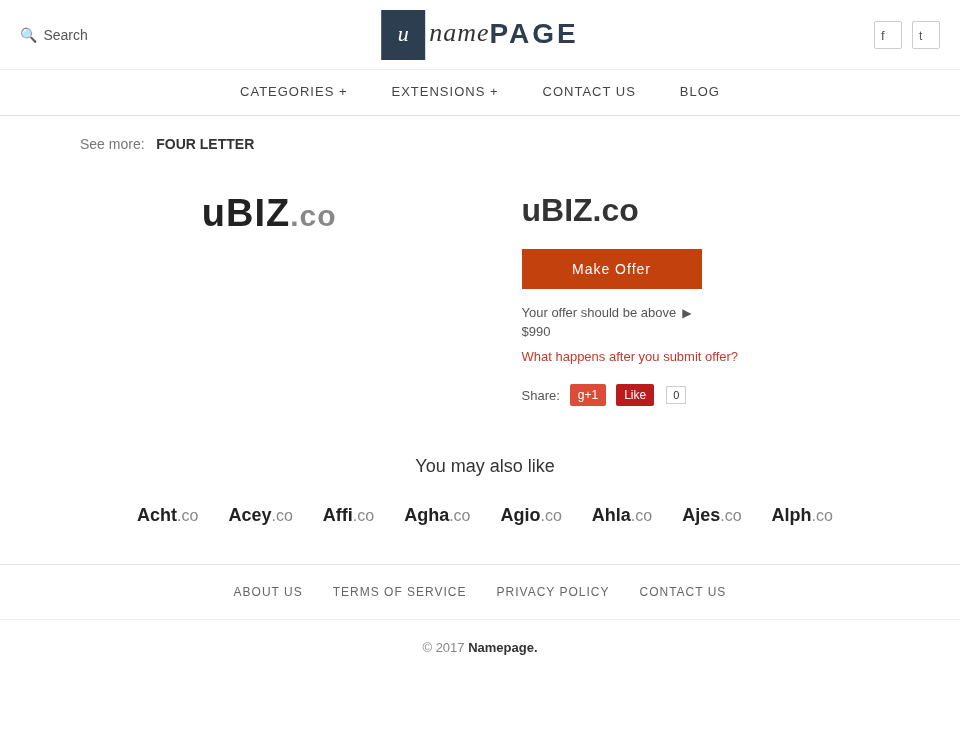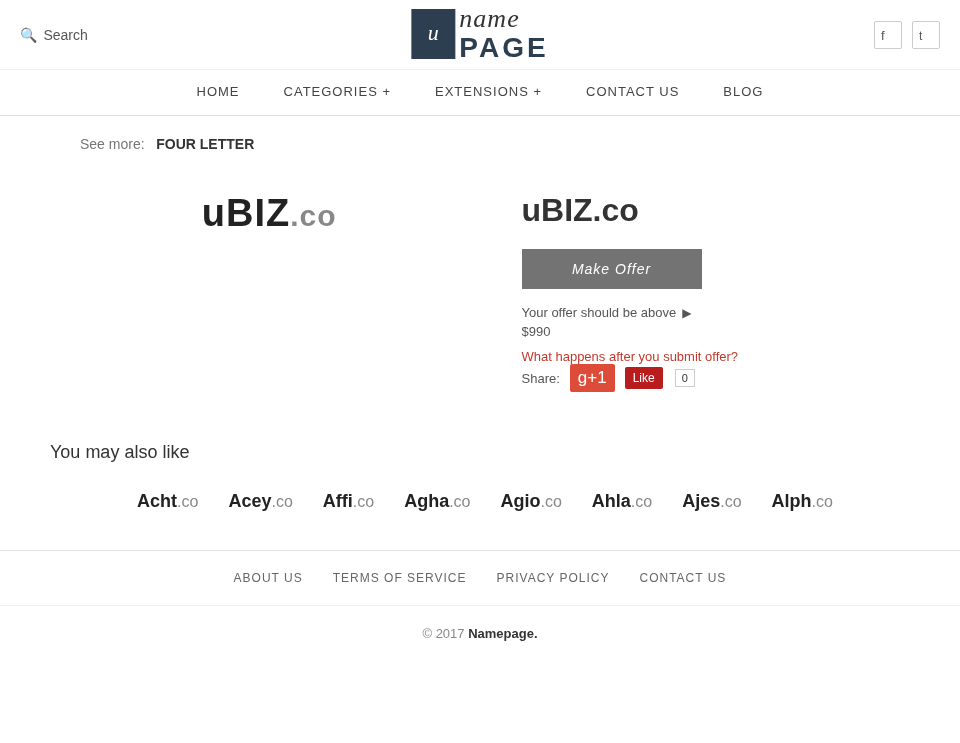--- a/index.html
+++ b/index.html
@@ -42,21 +42,21 @@
       display: flex;
       align-items: center;
       justify-content: center;
       color: #fff;
       font-size: 22px;
       font-style: italic;
       font-family: Georgia, serif;
     }
     .logo-text-block {
       display: flex;
-      flex-direction: column;
+      flex-direction: row;
       line-height: 1.1;
     }
     .logo-name {
       font-size: 26px;
       font-family: 'Georgia', serif;
       font-style: italic;
       color: #333;
       letter-spacing: 1px;
     }
     .logo-page {
@@ -152,32 +152,31 @@
       flex: 1;
       padding-top: 10px;
     }
     .domain-title {
       font-size: 32px;
       font-weight: bold;
       color: #333;
       margin-bottom: 20px;
     }
     .make-offer-btn {
-      background: #737373;
+      background: #c2410c;
       color: #fff;
       border: none;
       padding: 12px 30px;
       font-size: 14px;
       letter-spacing: 1px;
       cursor: pointer;
       margin-bottom: 16px;
       display: block;
       width: 180px;
       text-align: center;
-      font-style: italic;
     }
     .offer-info {
       display: flex;
       align-items: center;
       gap: 6px;
       font-size: 13px;
       color: #555;
       margin-bottom: 4px;
     }
     .offer-info .arrow-right {
@@ -188,35 +187,35 @@
       font-size: 13px;
       color: #555;
       margin-bottom: 10px;
     }
     .what-happens-link {
       color: #c0392b;
       font-size: 13px;
       text-decoration: none;
       cursor: pointer;
       display: block;
-      margin-bottom: 0;
+      margin-bottom: 20px;
     }
     .share-row {
       display: flex;
       align-items: center;
       gap: 10px;
       font-size: 13px;
       color: #555;
     }
     .gplus-btn {
       background: #dd4b39;
       color: #fff;
       border: none;
       padding: 4px 8px;
-      font-size: 17px;
+      font-size: 12px;
       cursor: pointer;
       border-radius: 2px;
       display: flex;
       align-items: center;
       gap: 3px;
     }
     .fb-like-btn {
       background: #b91c1c;
       color: #fff;
       border: none;
@@ -233,20 +232,21 @@
       color: #333;
       padding: 2px 6px;
       border: 1px solid #ccc;
       font-size: 11px;
       margin-left: 2px;
     }
 
     
     .also-like-section {
       padding: 10px 40px 30px;
+      text-align: center;
       margin-left: 10px;
     }
     .also-like-title {
       font-size: 18px;
       font-weight: 400;
       margin-bottom: 20px;
       color: #333;
     }
     .domain-tiles {
       display: flex;
@@ -334,21 +334,20 @@
     </div>
     <div class="social-icon">
       <svg width="14" height="14" viewBox="0 0 14 14">
           <text y="12" font-size="12" fill="#555">t</text>
         </svg>
     </div>
   </div>
 </div>
 
 <nav class="nav">
-  <div class="nav-item">HOME</div>
   <div class="nav-item">CATEGORIES +</div>
   <div class="nav-item">EXTENSIONS +</div>
   <div class="nav-item">CONTACT US</div>
   <div class="nav-item">BLOG</div>
 </nav>
 
 <div class="breadcrumb-area">
   <span class="see-more">See more:</span>
   <span>&nbsp;</span>
   <span class="link-text">FOUR LETTER</span>

